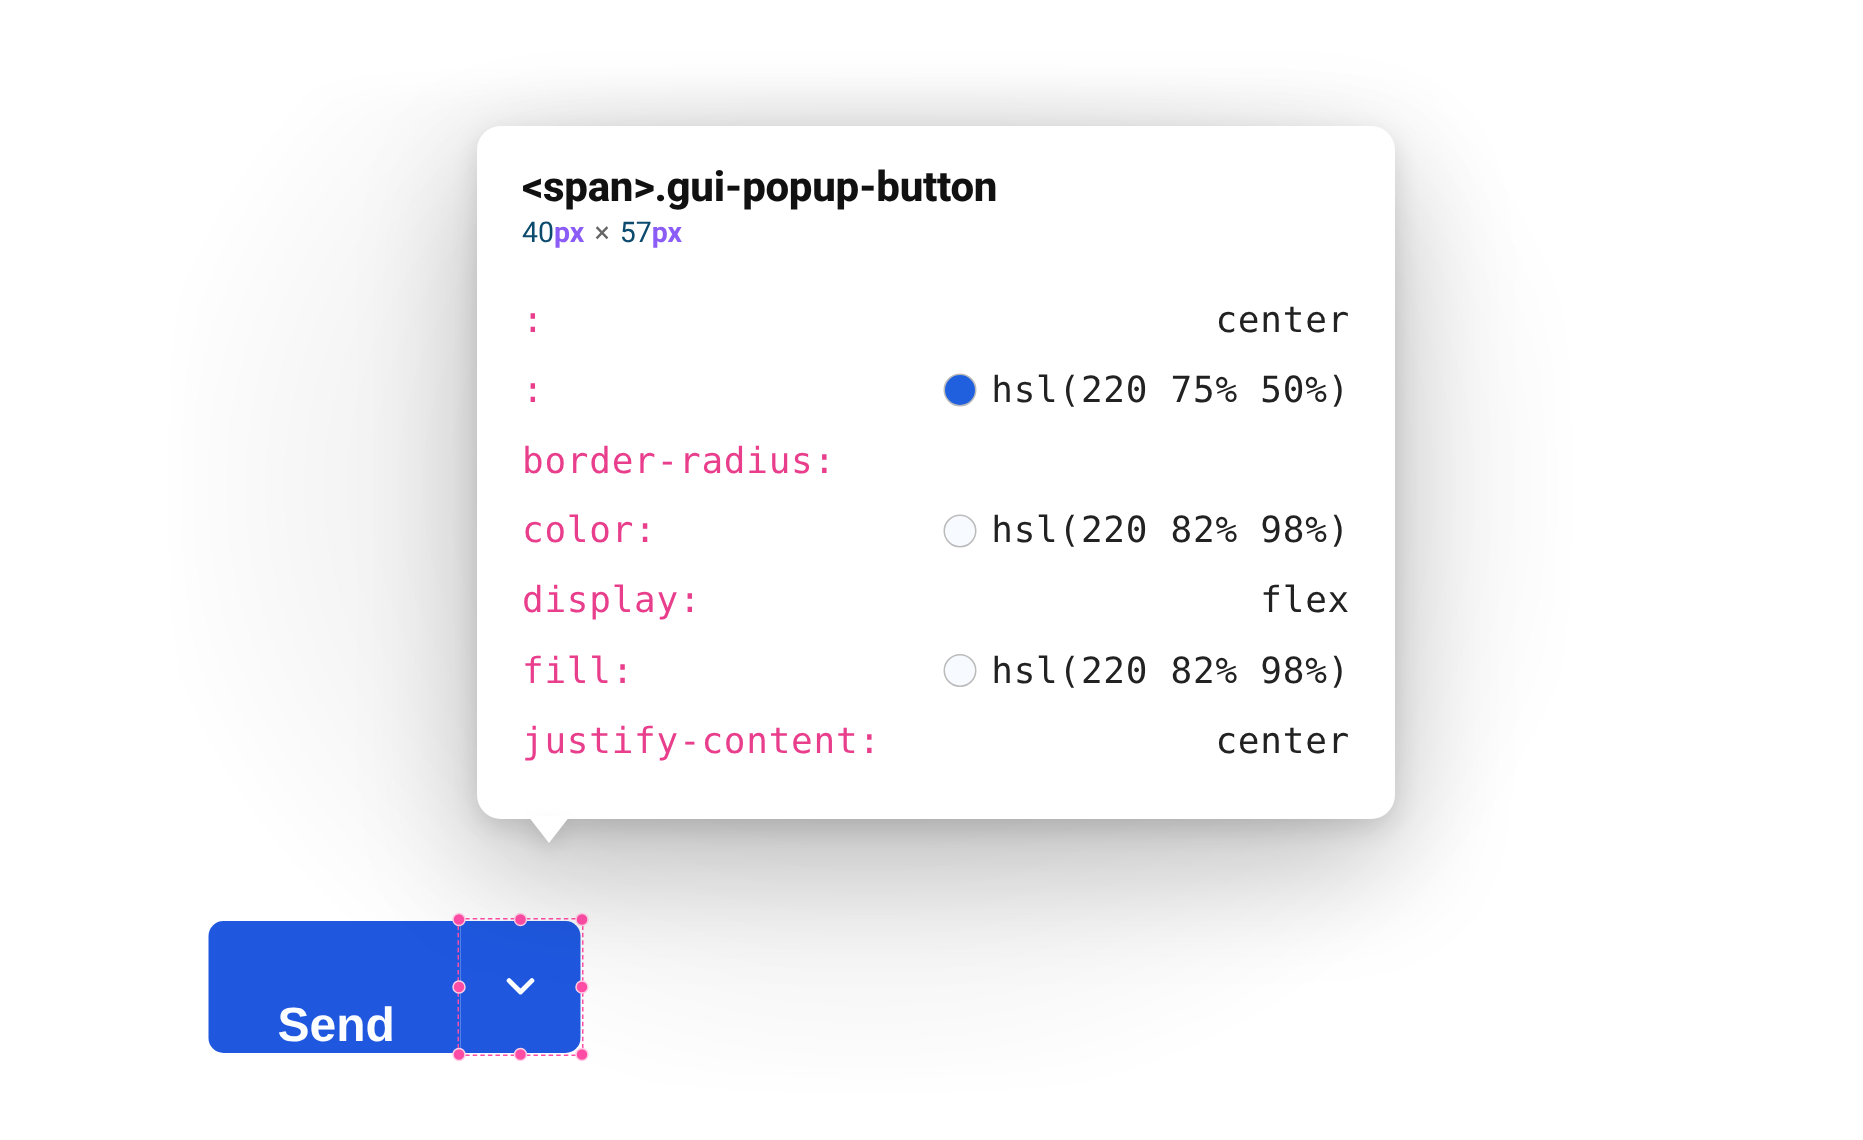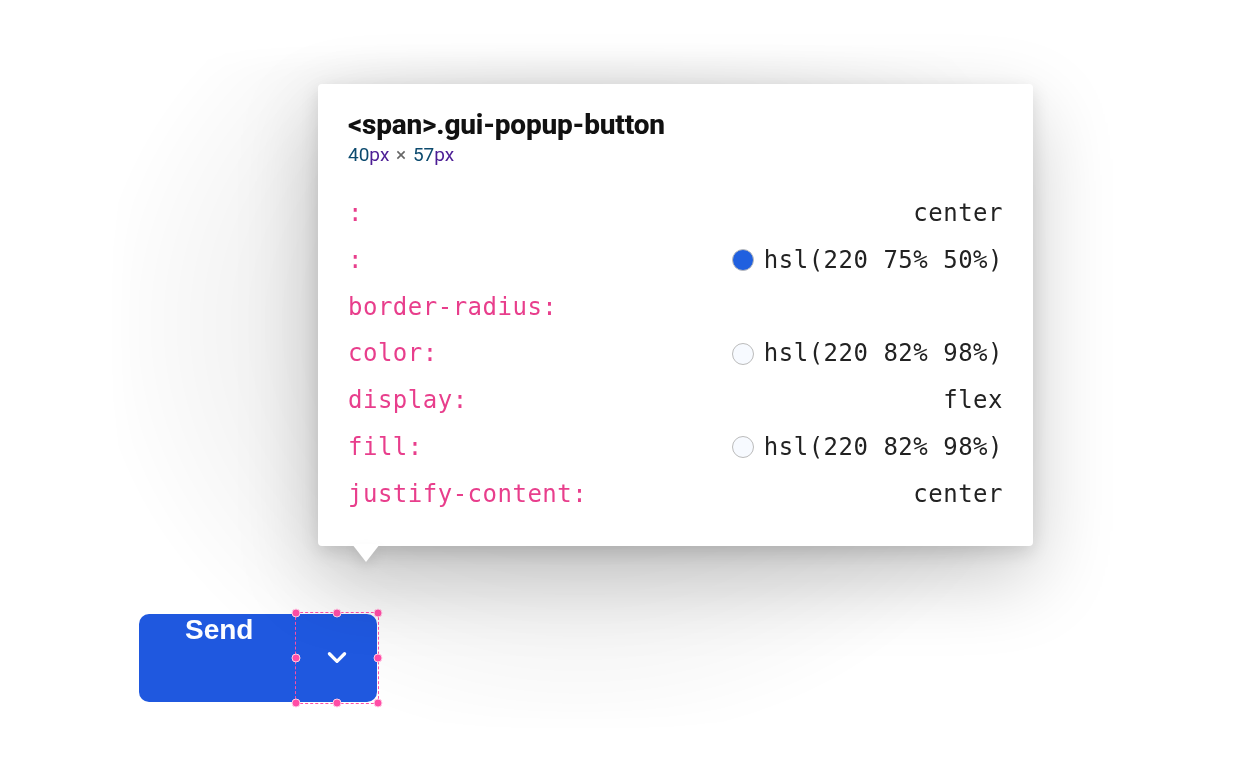--- a/index.html
+++ b/index.html
@@ -23,23 +23,23 @@
       background: radial-gradient(ellipse at 50% 40%, rgba(0,0,0,0.12), rgba(0,0,0,0.04) 55%, rgba(0,0,0,0) 75%);
       filter: blur(10px);
       z-index: 0;
     }
 
     
     .tooltip {
       position: absolute;
       left: 318px;
       top: 84px;
-      width: 715px;
+      width: 612px;
       background: #fff;
-      border-radius: 4px;
+      border-radius: 16px;
       box-shadow: 0 30px 80px rgba(0,0,0,0.22), 0 6px 18px rgba(0,0,0,0.12);
       padding: 24px 30px 28px 30px;
       z-index: 2;
     }
 
     .tooltip::after {
       content: "";
       position: absolute;
       left: 34px;
       bottom: -16px;
@@ -59,21 +59,21 @@
     }
     .tt-header-line .cls { font-weight: 800; }
     .tt-header-line .tag { font-weight: 800; }
 
     .tt-dim {
       font-size: 19px;
       color: #666;
       margin-bottom: 24px;
     }
     .tt-dim .num { color: #0c4a6e; text-align: right; }
-    .tt-dim .unit { color: #4c1d95; }
+    .tt-dim .unit { color: #8b5cf6; font-weight: bold; }
     .tt-dim .times { color: #666; margin: 0 2px; }
 
     .prop-row {
       display: flex;
       align-items: center;
       font-family: ui-monospace, SFMono-Regular, Menlo, Monaco, Consolas, monospace;
       font-size: 24px;
       line-height: 1.95;
     }
     .prop-name {
@@ -101,28 +101,28 @@
     .btn-group {
       position: absolute;
       left: 139px;
       top: 614px;
       display: flex;
       z-index: 1;
     }
     .btn-main {
       background: #1f58df;
       color: #fcfdff;
-      font-size: 28px;
+      font-size: 32px;
       font-weight: 600;
       border: none;
       border-radius: 10px 0 0 10px;
       height: 88px;
       padding: 0 44px 0 46px;
       display: flex;
-      align-items: flex-start;
+      align-items: flex-end;
       justify-content: center;
       cursor: pointer;
     }
     .btn-popup-wrap {
       position: relative;
     }
     .btn-popup {
       background: #1f58df;
       color: #fcfdff;
       fill: #fcfdff;

